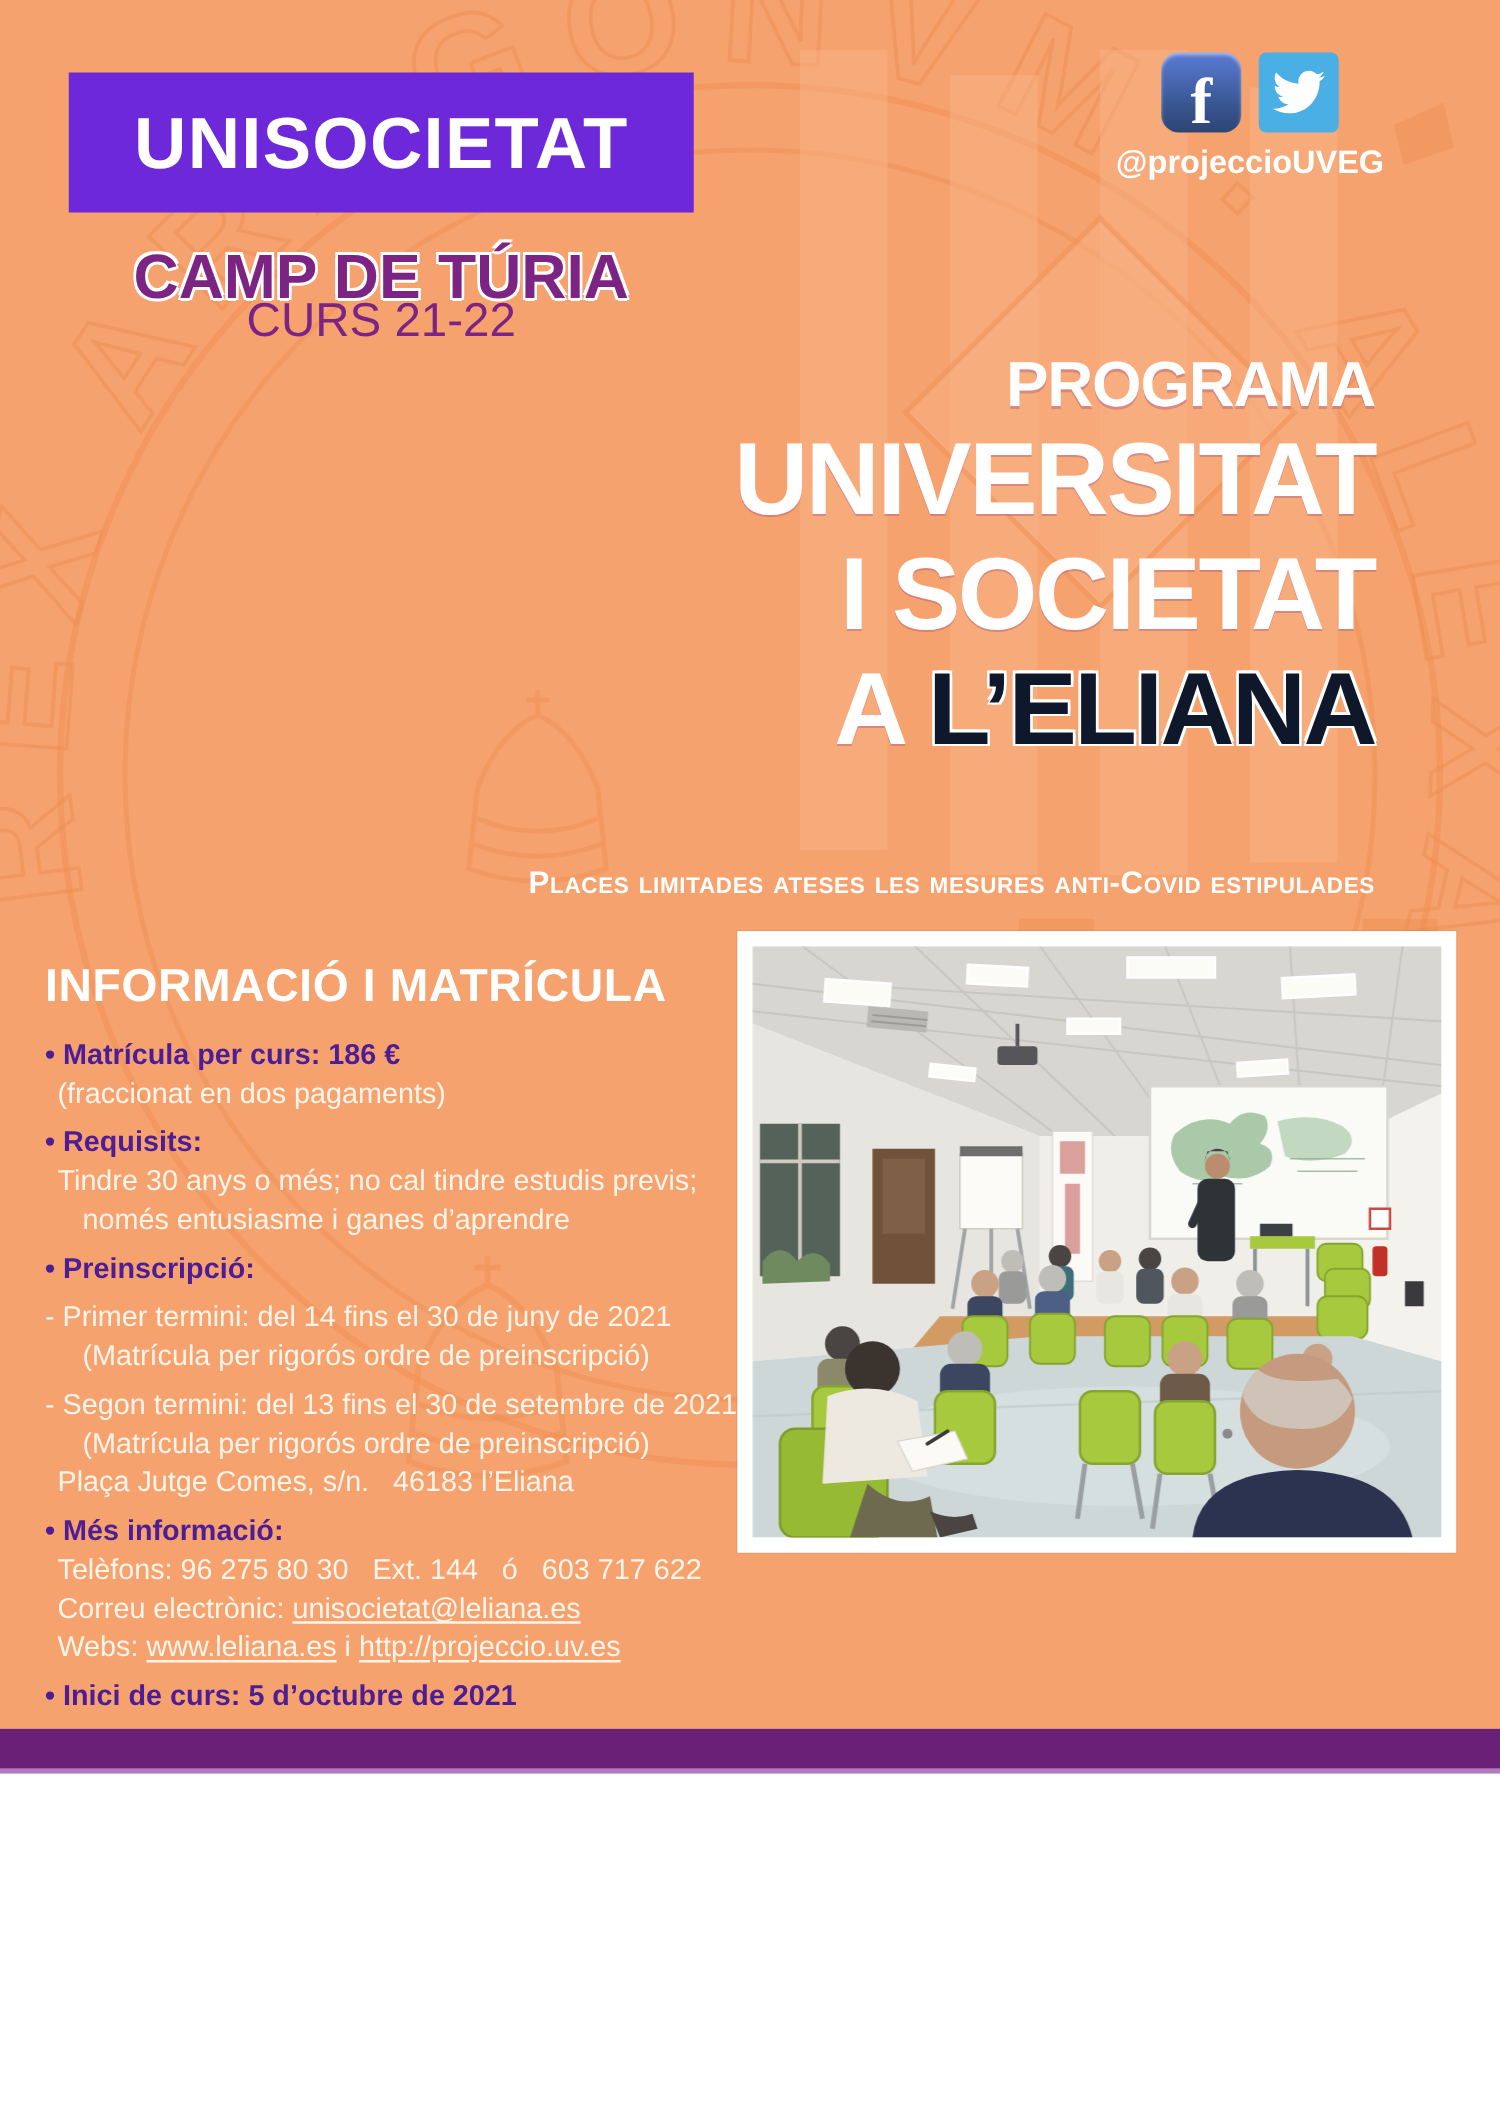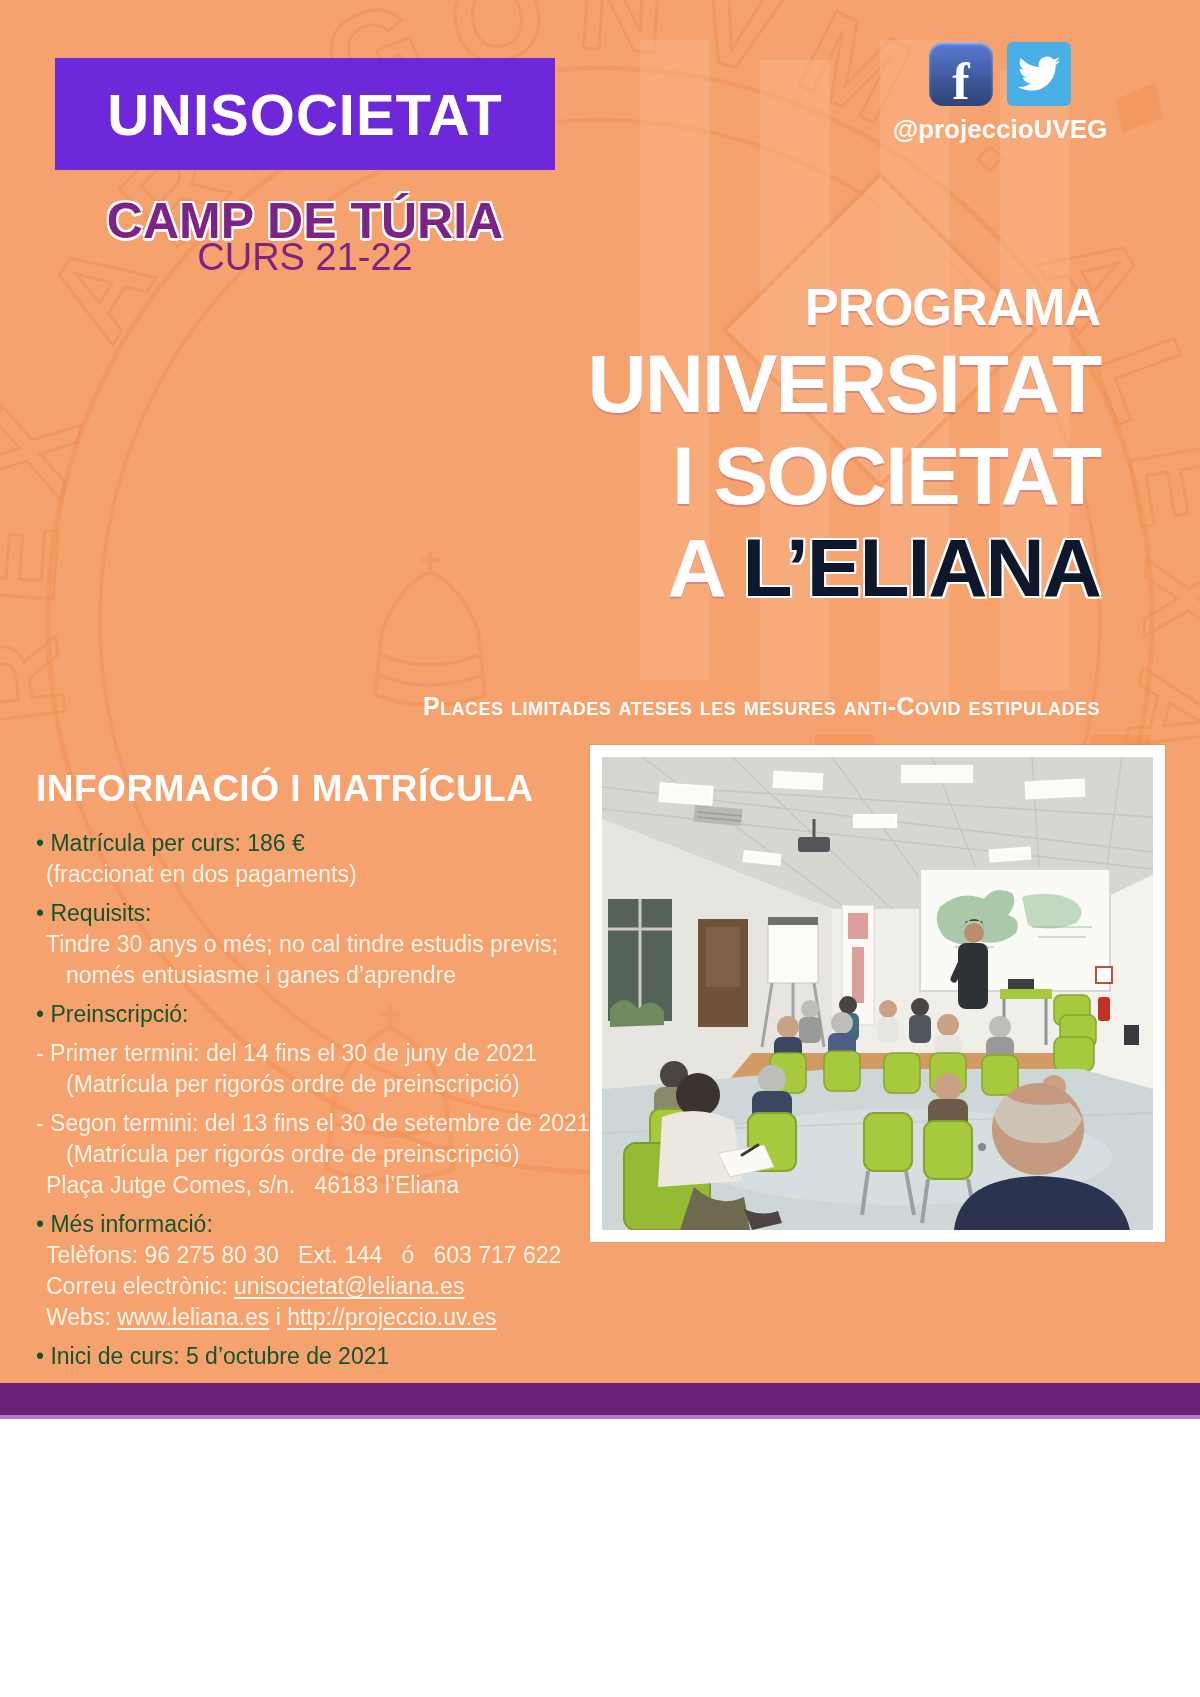--- a/index.html
+++ b/index.html
@@ -29,21 +29,21 @@
   .titleblock{position:absolute;left:380px;top:282px;width:720px;text-align:right;color:#fff;font-weight:bold;line-height:1;}
   .t1{font-size:51px;letter-spacing:-1px;text-shadow:0 2px 0 rgba(123,36,131,.25);}
   .t2{font-size:82px;letter-spacing:-2px;margin-top:10px;text-shadow:0 2px 0 rgba(123,36,131,.25);}
   .t-purple{color:#0f172a;text-shadow:-2px -2px 0 #fff,2px -2px 0 #fff,-2px 2px 0 #fff,2px 2px 0 #fff;}
   .subtitle{position:absolute;left:340px;top:692px;width:760px;text-align:right;color:#fff;
             font-variant:small-caps;font-weight:bold;font-size:25px;letter-spacing:.5px;}
   
   .info-h{position:absolute;left:36px;top:768px;color:#fff;font-weight:bold;font-size:37px;letter-spacing:.5px;}
   .info{position:absolute;left:36px;top:828px;width:560px;color:#FDF4EA;font-size:23px;line-height:31px;}
   .ln{white-space:nowrap;}
-  .b{font-weight:normal;color:#14532d;}
+  .b{font-weight:bold;color:#4c1d95;}
   .mt{margin-top:8px;}
   .i1{padding-left:10px;}
   .i2{padding-left:30px;}
   .link{text-decoration:underline;text-underline-offset:3px;cursor:pointer;}
   
   .photo{position:absolute;left:590px;top:745px;width:551px;height:473px;background:#fff;
          border:12px solid #fff;box-shadow:0 0 0 1px rgba(0,0,0,.05);}
   
   .divider{position:absolute;left:0;top:1383px;width:1200px;height:32px;background:#6B2078;}
   .divider-lite{position:absolute;left:0;top:1415px;width:1200px;height:4px;background:#B07BC2;}

